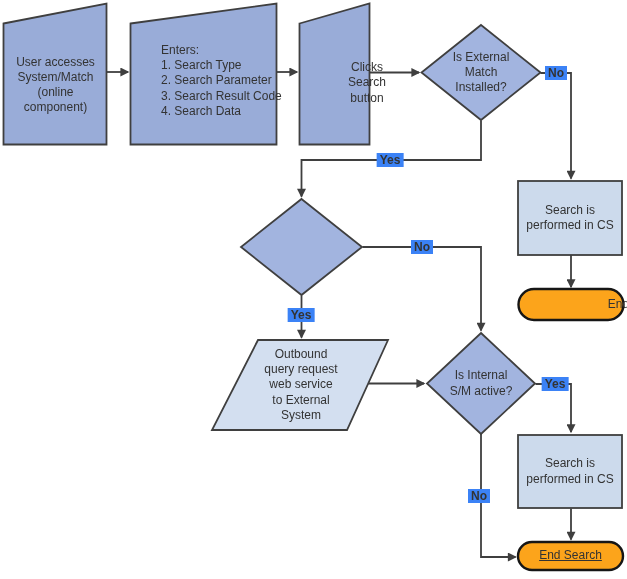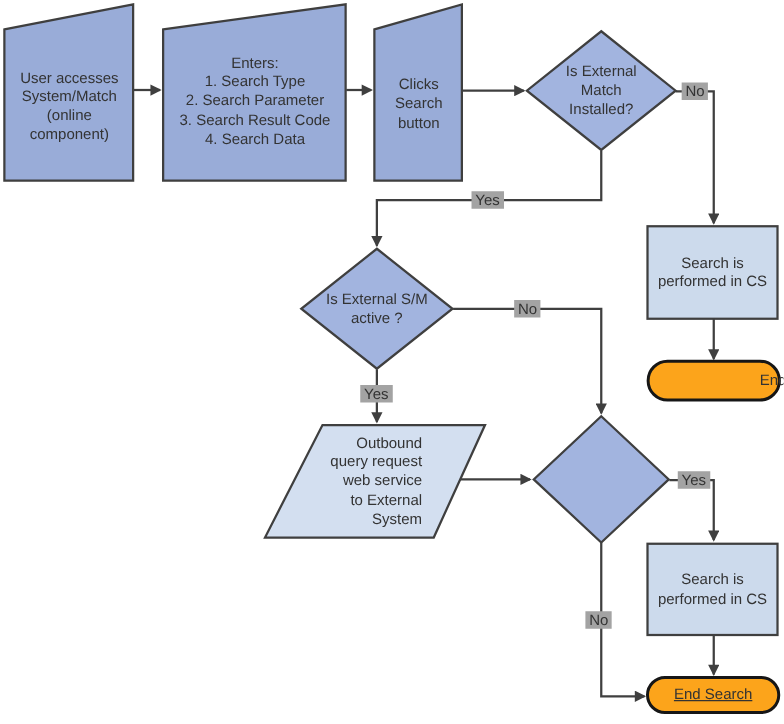--- a/index.html
+++ b/index.html
@@ -18,30 +18,31 @@
   .node-label{
     position:absolute;
     display:flex;align-items:center;justify-content:center;
     text-align:center;
     white-space:pre-line;
     font-size:12px;line-height:15.2px;
     color:#333333;
     pointer-events:none;
   }
   .node-label.left-align{
-    display:block;text-align:center;
+    display:block;text-align:left;margin-left:28px;
   }
   .edge-label{
     position:absolute;
     transform:translate(-50%,-50%);
-    background:#a3a3a3;
+    background:#3b82f6;
     padding:0 3px;
     font-size:12px;line-height:14px;
     color:#333333;
     white-space:nowrap;
+    font-weight:bold;
   }
 </style>
 </head>
 <body>
 
 <div class="stage">
 
   <svg width="627" height="579" viewBox="0 0 627 579">
     <defs>
       <marker id="arr" viewBox="0 0 10 10" refX="8.5" refY="5" markerWidth="10" markerHeight="9" orient="auto" markerUnits="userSpaceOnUse">
@@ -79,42 +80,42 @@
 System/Match
 (online
 component)</div>
 
   <div class="node-label left-align" style="left:133px;top:43px;width:142px;height:80px;">Enters:
 1. Search Type
 2. Search Parameter
 3. Search Result Code
 4. Search Data</div>
 
-  <div class="node-label" style="left:300px;top:26px;width:70px;height:114px;">Clicks
+  <div class="node-label" style="left:300px;top:26px;width:70px;height:114px;padding-left:32px;">Clicks
 Search
 button</div>
 
   <div class="node-label" style="left:421px;top:35px;width:120px;height:75px;">Is External
 Match
 Installed?</div>
 
   <div class="node-label" style="left:518px;top:181px;width:104px;height:74px;">Search is
 performed in CS</div>
 
   <div class="node-label" style="left:518px;top:289px;width:105px;height:31px;padding-left:48px;">End</div>
 
-  <div class="node-label" style="left:240px;top:212px;width:123px;height:70px;">Is External S/M
-active ?</div>
 
-  <div class="node-label" style="left:228px;top:342px;width:146px;height:86px;text-align:right;">Outbound
+  <div class="node-label" style="left:228px;top:342px;width:146px;height:86px;">Outbound
 query request
 web service
 to External
 System</div>
 
+  <div class="node-label" style="left:427px;top:350px;width:108px;height:67px;">Is Internal
+S/M active?</div>
 
   <div class="node-label" style="left:518px;top:435px;width:104px;height:73px;">Search is
 performed in CS</div>
 
   <div class="node-label" style="left:518px;top:542px;width:105px;height:28px;text-decoration:underline;">End Search</div>
 
   <span class="edge-label" style="left:556px;top:73px;">No</span>
   <span class="edge-label" style="left:390px;top:160px;">Yes</span>
   <span class="edge-label" style="left:422px;top:247px;">No</span>
   <span class="edge-label" style="left:301px;top:315px;">Yes</span>

